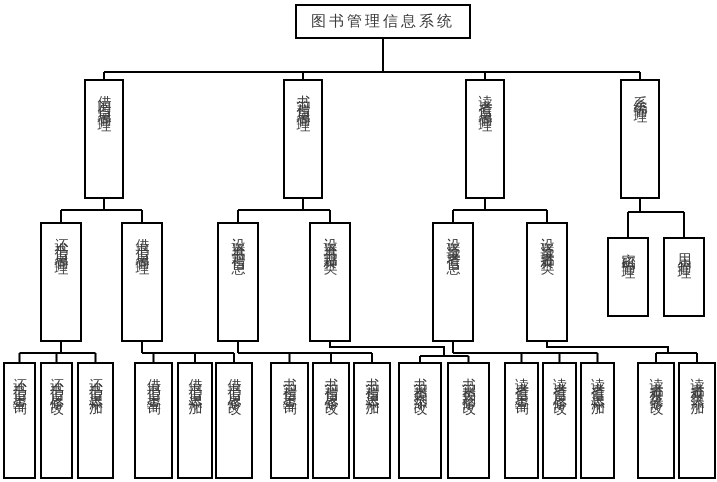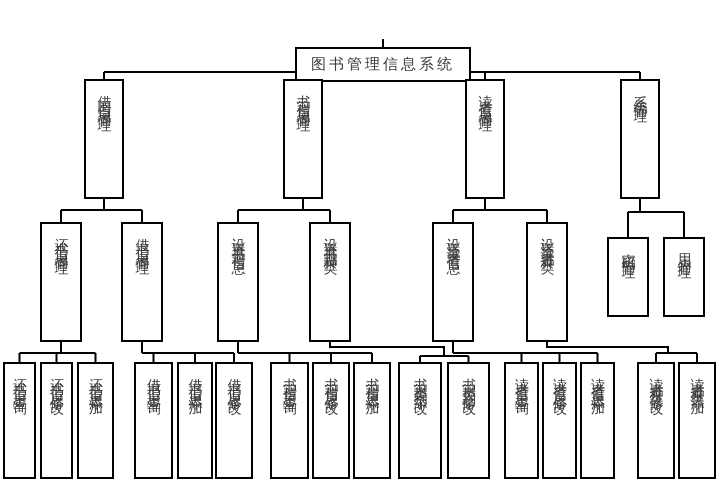--- a/index.html
+++ b/index.html
@@ -15,21 +15,21 @@
   .box{
     position:absolute;background:var(--fill);border:2px solid var(--border);
     box-sizing:border-box;display:flex;justify-content:center;
   }
   .v{align-items:flex-start;padding-top:3px;}
   .v .lbl{
     writing-mode:vertical-rl;text-orientation:upright;
     letter-spacing:4.5px;font-size:14px;line-height:1;color:var(--text);white-space:nowrap;
   }
   .v.ls4 .lbl{letter-spacing:4px;padding-top:0;}
-  .rootbox{align-items:center;margin-top:43px;}
+  .rootbox{align-items:center;}
   .rootbox .lbl{font-size:15px;letter-spacing:3px;color:var(--text);white-space:nowrap;}
 </style>
 </head>
 <body>
 
 <div class="stage">
 
   <svg class="wires" viewBox="0 0 717 482" xmlns="http://www.w3.org/2000/svg">
     <path d="M383 39 V72 M104 72 H640 M104 72 V79 M303 72 V79 M485 72 V79 M640 72 V79"></path>
     <path d="M104 199 V210 M61 210 H142 M61 210 V222 M142 210 V222"></path>

